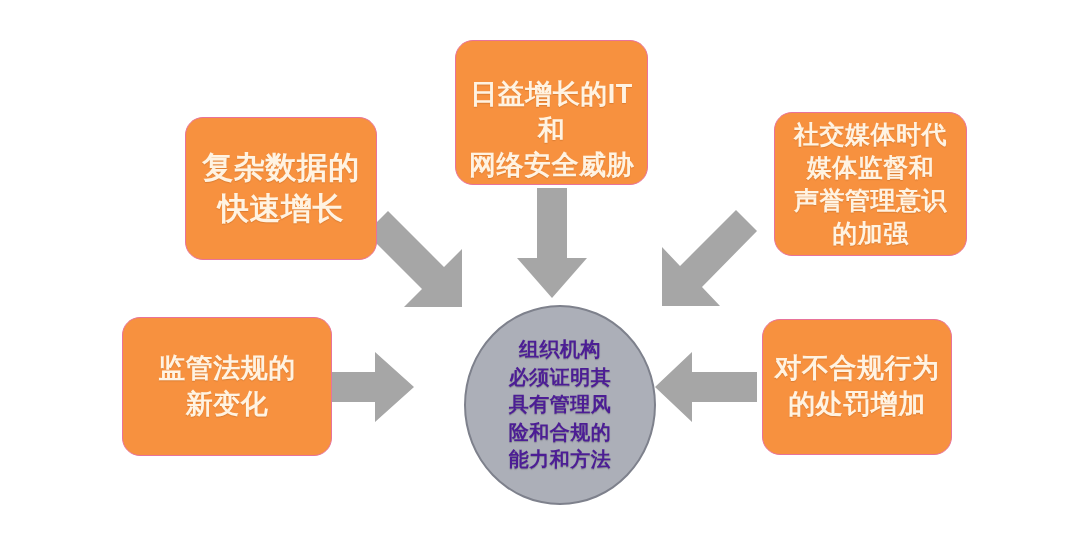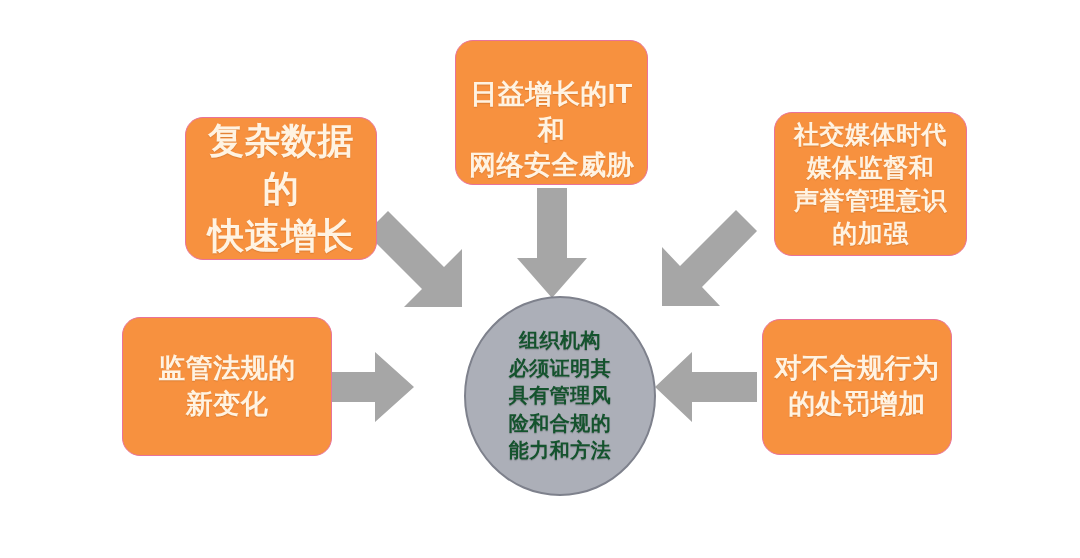--- a/index.html
+++ b/index.html
@@ -35,42 +35,42 @@
     line-height: 1.32;
     text-shadow: 0 1px 1px rgba(140,70,20,0.25);
     z-index: 3;
   }
   .driver-text {
     display: block;
     white-space: pre-line;
     padding: 0 6px;
   }
   
-  #box-data-growth      { left: 185px; top: 117px; width: 192px; height: 143px; font-size: 36px; }
+  #box-data-growth      { left: 185px; top: 117px; width: 192px; height: 143px; font-size: 31px; }
   #box-it-threats       { left: 455px; top: 40px;  width: 193px; height: 145px; font-size: 27px; align-items: flex-end; }
   #box-social-media     { left: 750px; top: 112px; width: 193px; height: 144px; font-size: 25px; margin-left: 24px; }
   #box-regulation       { left: 122px; top: 317px; width: 210px; height: 139px; font-size: 27px; }
   #box-penalties        { left: 762px; top: 319px; width: 190px; height: 136px; font-size: 27px; }
 
   
   #center-node {
     position: absolute;
     left: 464px;
-    top: 296px;
+    top: 305px;
     width: 192px;
     height: 200px;
     box-sizing: border-box;
     background: #ACAFB8;
     border: 2px solid #7E818C;
     border-radius: 50%;
     display: flex;
     align-items: center;
     justify-content: center;
     text-align: center;
-    color: #14532d;
+    color: #4c1d95;
     font-size: 20px;
     font-weight: bold;
     line-height: 1.38;
     letter-spacing: 0.5px;
     text-shadow: 0 1px 1px rgba(60,60,70,0.35);
     z-index: 2;
   }
   #center-node .driver-text { white-space: pre-line; }
 
   

